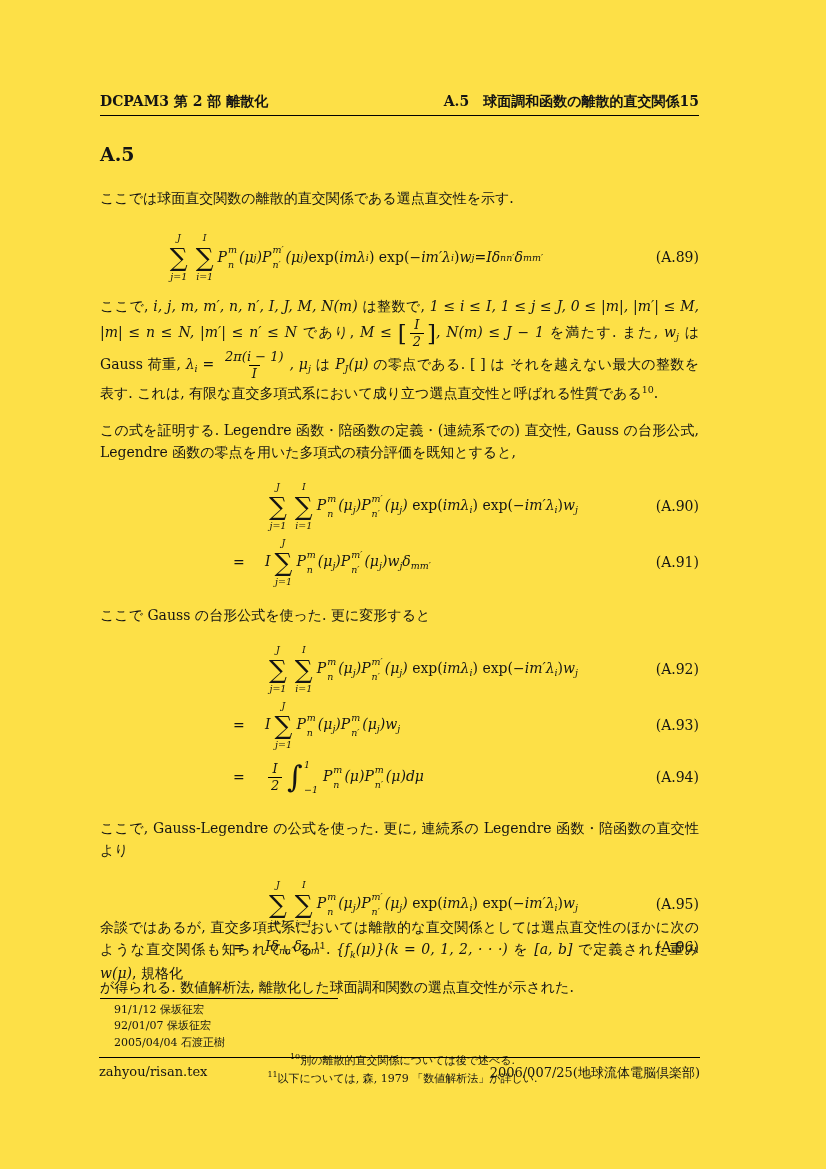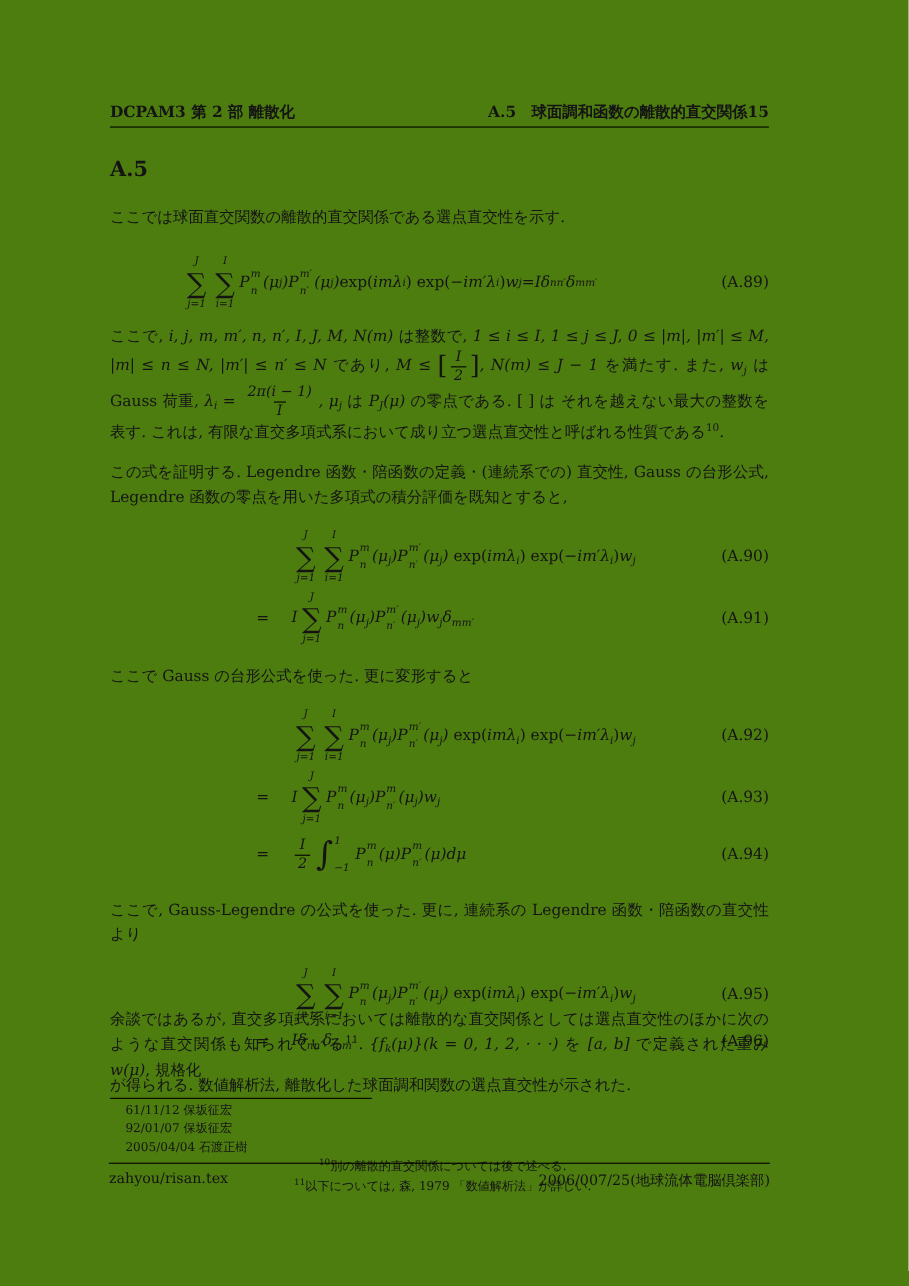--- a/index.html
+++ b/index.html
@@ -1,19 +1,19 @@
 <!DOCTYPE html>
 <html><head>
 <meta charset="utf-8">
 <style>
   html,body{margin:0;padding:0;background:#e8e8e8;}
   .page{
     position:relative;
     width:826px;height:1169px;
-    background:#4d7c0f;
+    background:#fde047;
     font-family:"DejaVu Serif","Liberation Serif",serif;
     color:#141414;
     overflow:hidden;
   }
   .content{position:absolute;left:100px;top:0;width:599px;}
   
   .head-row{display:flex;justify-content:space-between;align-items:baseline;
     padding-top:93px;font-size:14px;font-weight:bold;}
   .head-right{display:flex;align-items:baseline;}
   .head-rule{border-top:1.2px solid #000;margin-top:4px;}
@@ -272,21 +272,21 @@
       <div class="eq-no">(A.96)</div>
     </div>
 
     <p class="para tight">が得られる. 数値解析法, 離散化した球面調和関数の選点直交性が示された.</p>
   </div>
 
   <div class="bottom-group">
     <p class="para" style="margin-top:0;"><span class="rm">余談ではあるが, 直交多項式系においては離散的な直交関係としては選点直交性のほかに次のような直交関係も知られている</span><span class="sup">11</span><span class="rm">.  </span><span class="it">{f</span><span class="sb">k</span><span class="it">(μ)}(k = 0, 1, 2, · · ·)</span><span class="rm"> を </span><span class="it">[a, b]</span><span class="rm"> で定義された重み </span><span class="it">w(μ)</span><span class="rm">, 規格化</span></p>
     <div class="fn-rule"></div>
     <div class="fn">
-      <div class="date">61/11/12 保坂征宏</div>
+      <div class="date">91/1/12 保坂征宏</div>
       <div class="date">92/01/07 保坂征宏</div>
       <div class="date">2005/04/04 石渡正樹</div>
       <div class="note"><sup>10</sup><span>別の離散的直交関係については後で述べる.</span></div>
       <div class="note"><sup>11</sup><span>以下については, 森, 1979 「数値解析法」が詳しい.</span></div>
     </div>
   </div>
 
   <div class="footer">
     <div class="foot-rule"></div>
     <div class="foot-row">

